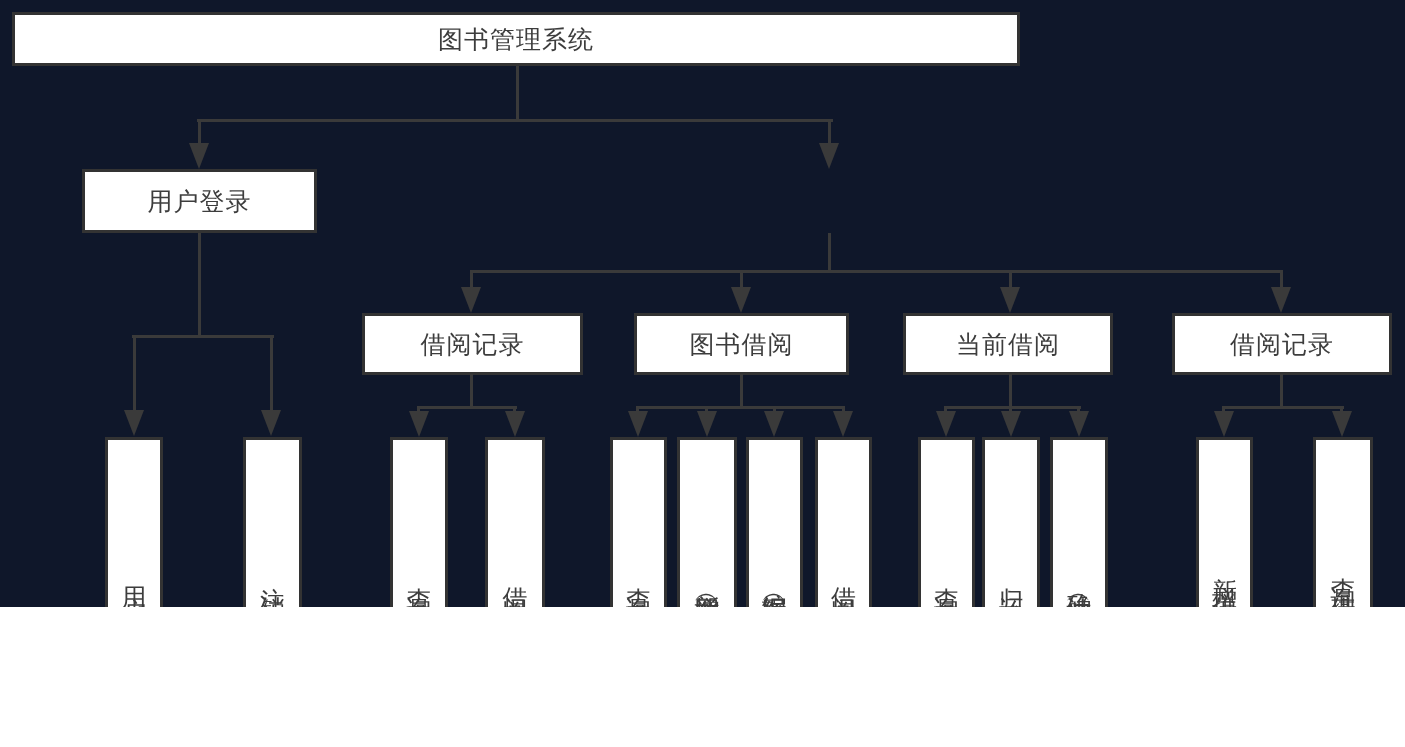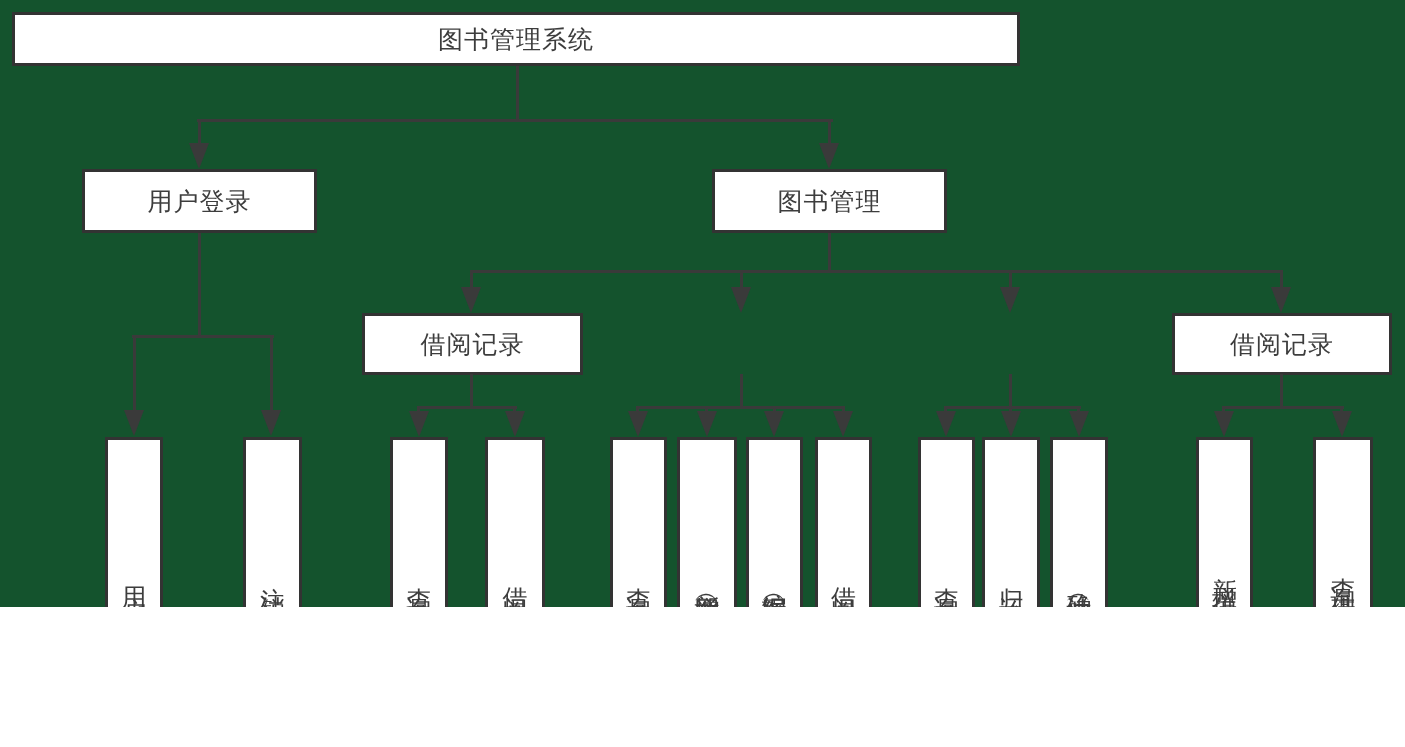--- a/index.html
+++ b/index.html
@@ -1,17 +1,17 @@
 <!DOCTYPE html>
 <html><head>
 <meta charset="utf-8">
 <style>
   html,body { margin:0; padding:0; background:#ffffff; }
   .canvas {
-    position:relative; width:1405px; height:607px; background:#14532d;
+    position:relative; width:1405px; height:607px; background:#0f172a;
     font-family:Liberation Sans, sans-serif; color:#3d3d3d; overflow:hidden;
   }
   .box {
     position:absolute; box-sizing:border-box; border:3px solid #333333; background:#ffffff;
     display:flex; align-items:center; justify-content:center;
     font-size:25px; letter-spacing:1px; text-align:center;
   }
   .vtext {
     writing-mode:vertical-rl; text-orientation:mixed;
     letter-spacing:10px; line-height:1; display:block;
@@ -30,23 +30,24 @@
   }
 </style>
 </head>
 <body>
 
 <div class="canvas">
 
   <div class="box" style="left:12px;top:12px;width:1008px;height:54px">图书管理系统</div>
 
   <div class="box" style="left:82px;top:169px;width:235px;height:64px">用户登录</div>
-  <div class="box" style="left:712px;top:169px;width:235px;height:64px">图书管理</div>
 
   <div class="box" style="left:362px;top:313px;width:221px;height:62px">借阅记录</div>
+  <div class="box" style="left:634px;top:313px;width:215px;height:62px">图书借阅</div>
+  <div class="box" style="left:903px;top:313px;width:210px;height:62px">当前借阅</div>
   <div class="box" style="left:1172px;top:313px;width:220px;height:62px">借阅记录</div>
 
   <div class="box" style="left:105px;top:437px;width:58px;height:300px">
     <span class="vtext">用户登录</span>
   </div>
   <div class="box" style="left:243px;top:437px;width:59px;height:300px">
     <span class="vtext">注销登录</span>
   </div>
   <div class="box" style="left:390px;top:437px;width:58px;height:300px">
     <span class="vtext">查询图书</span>

